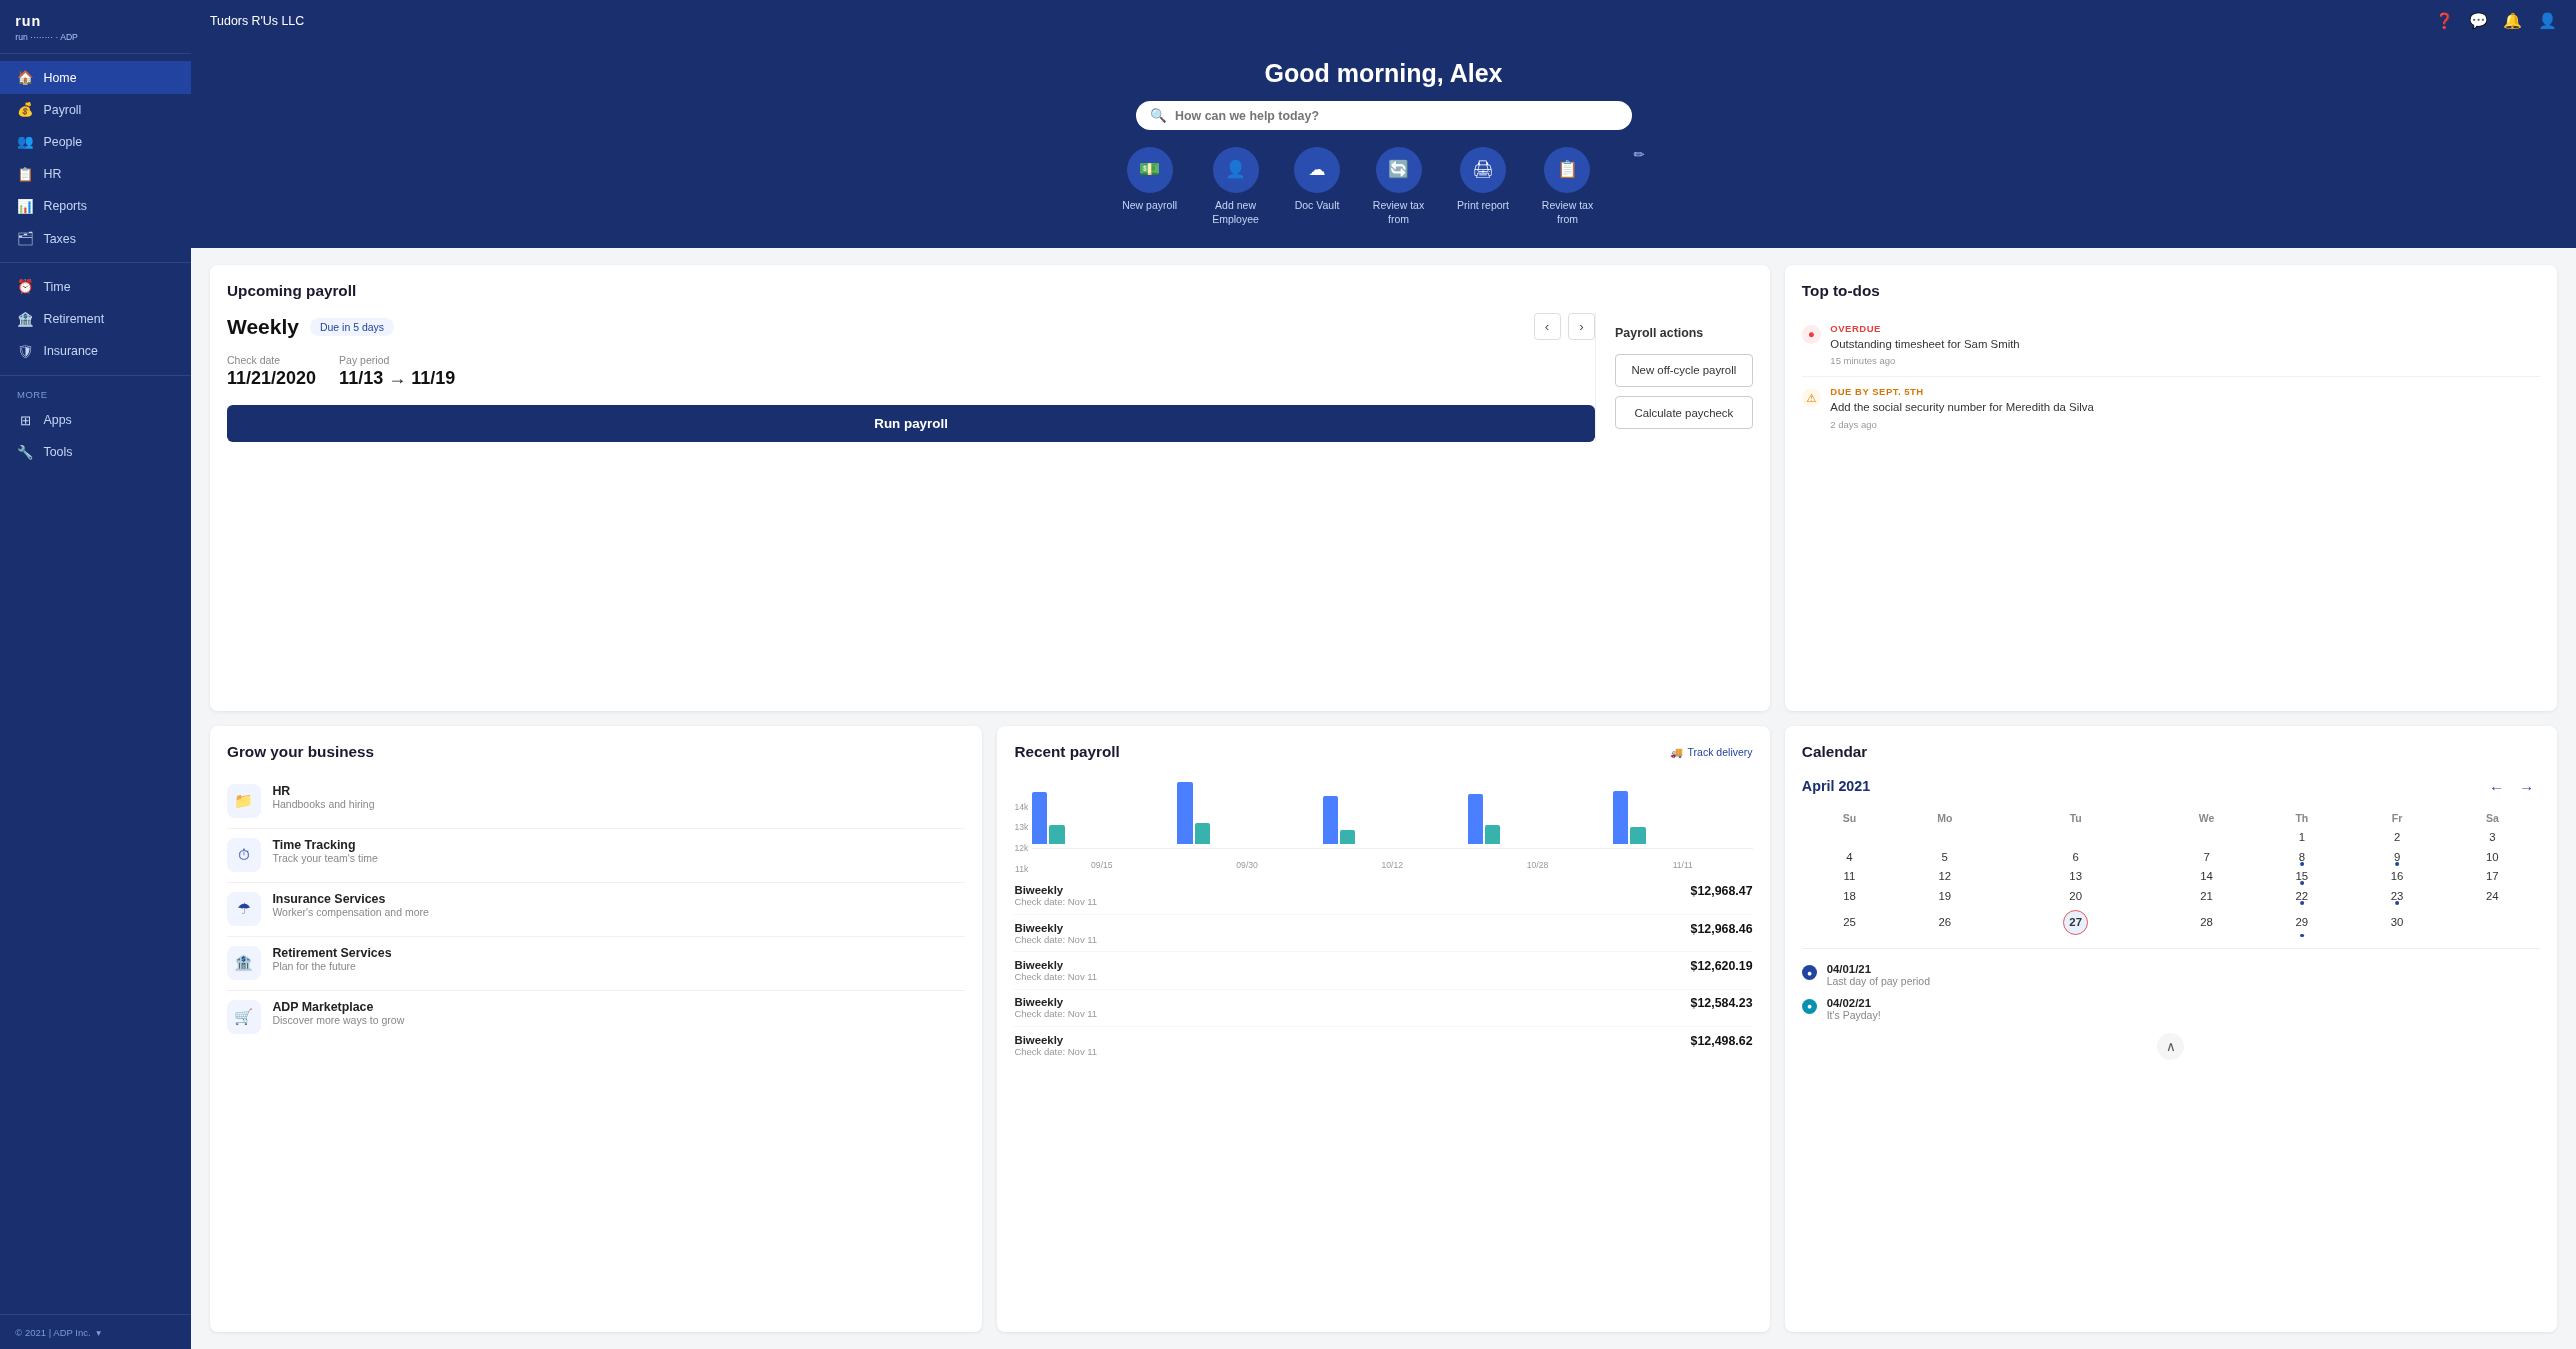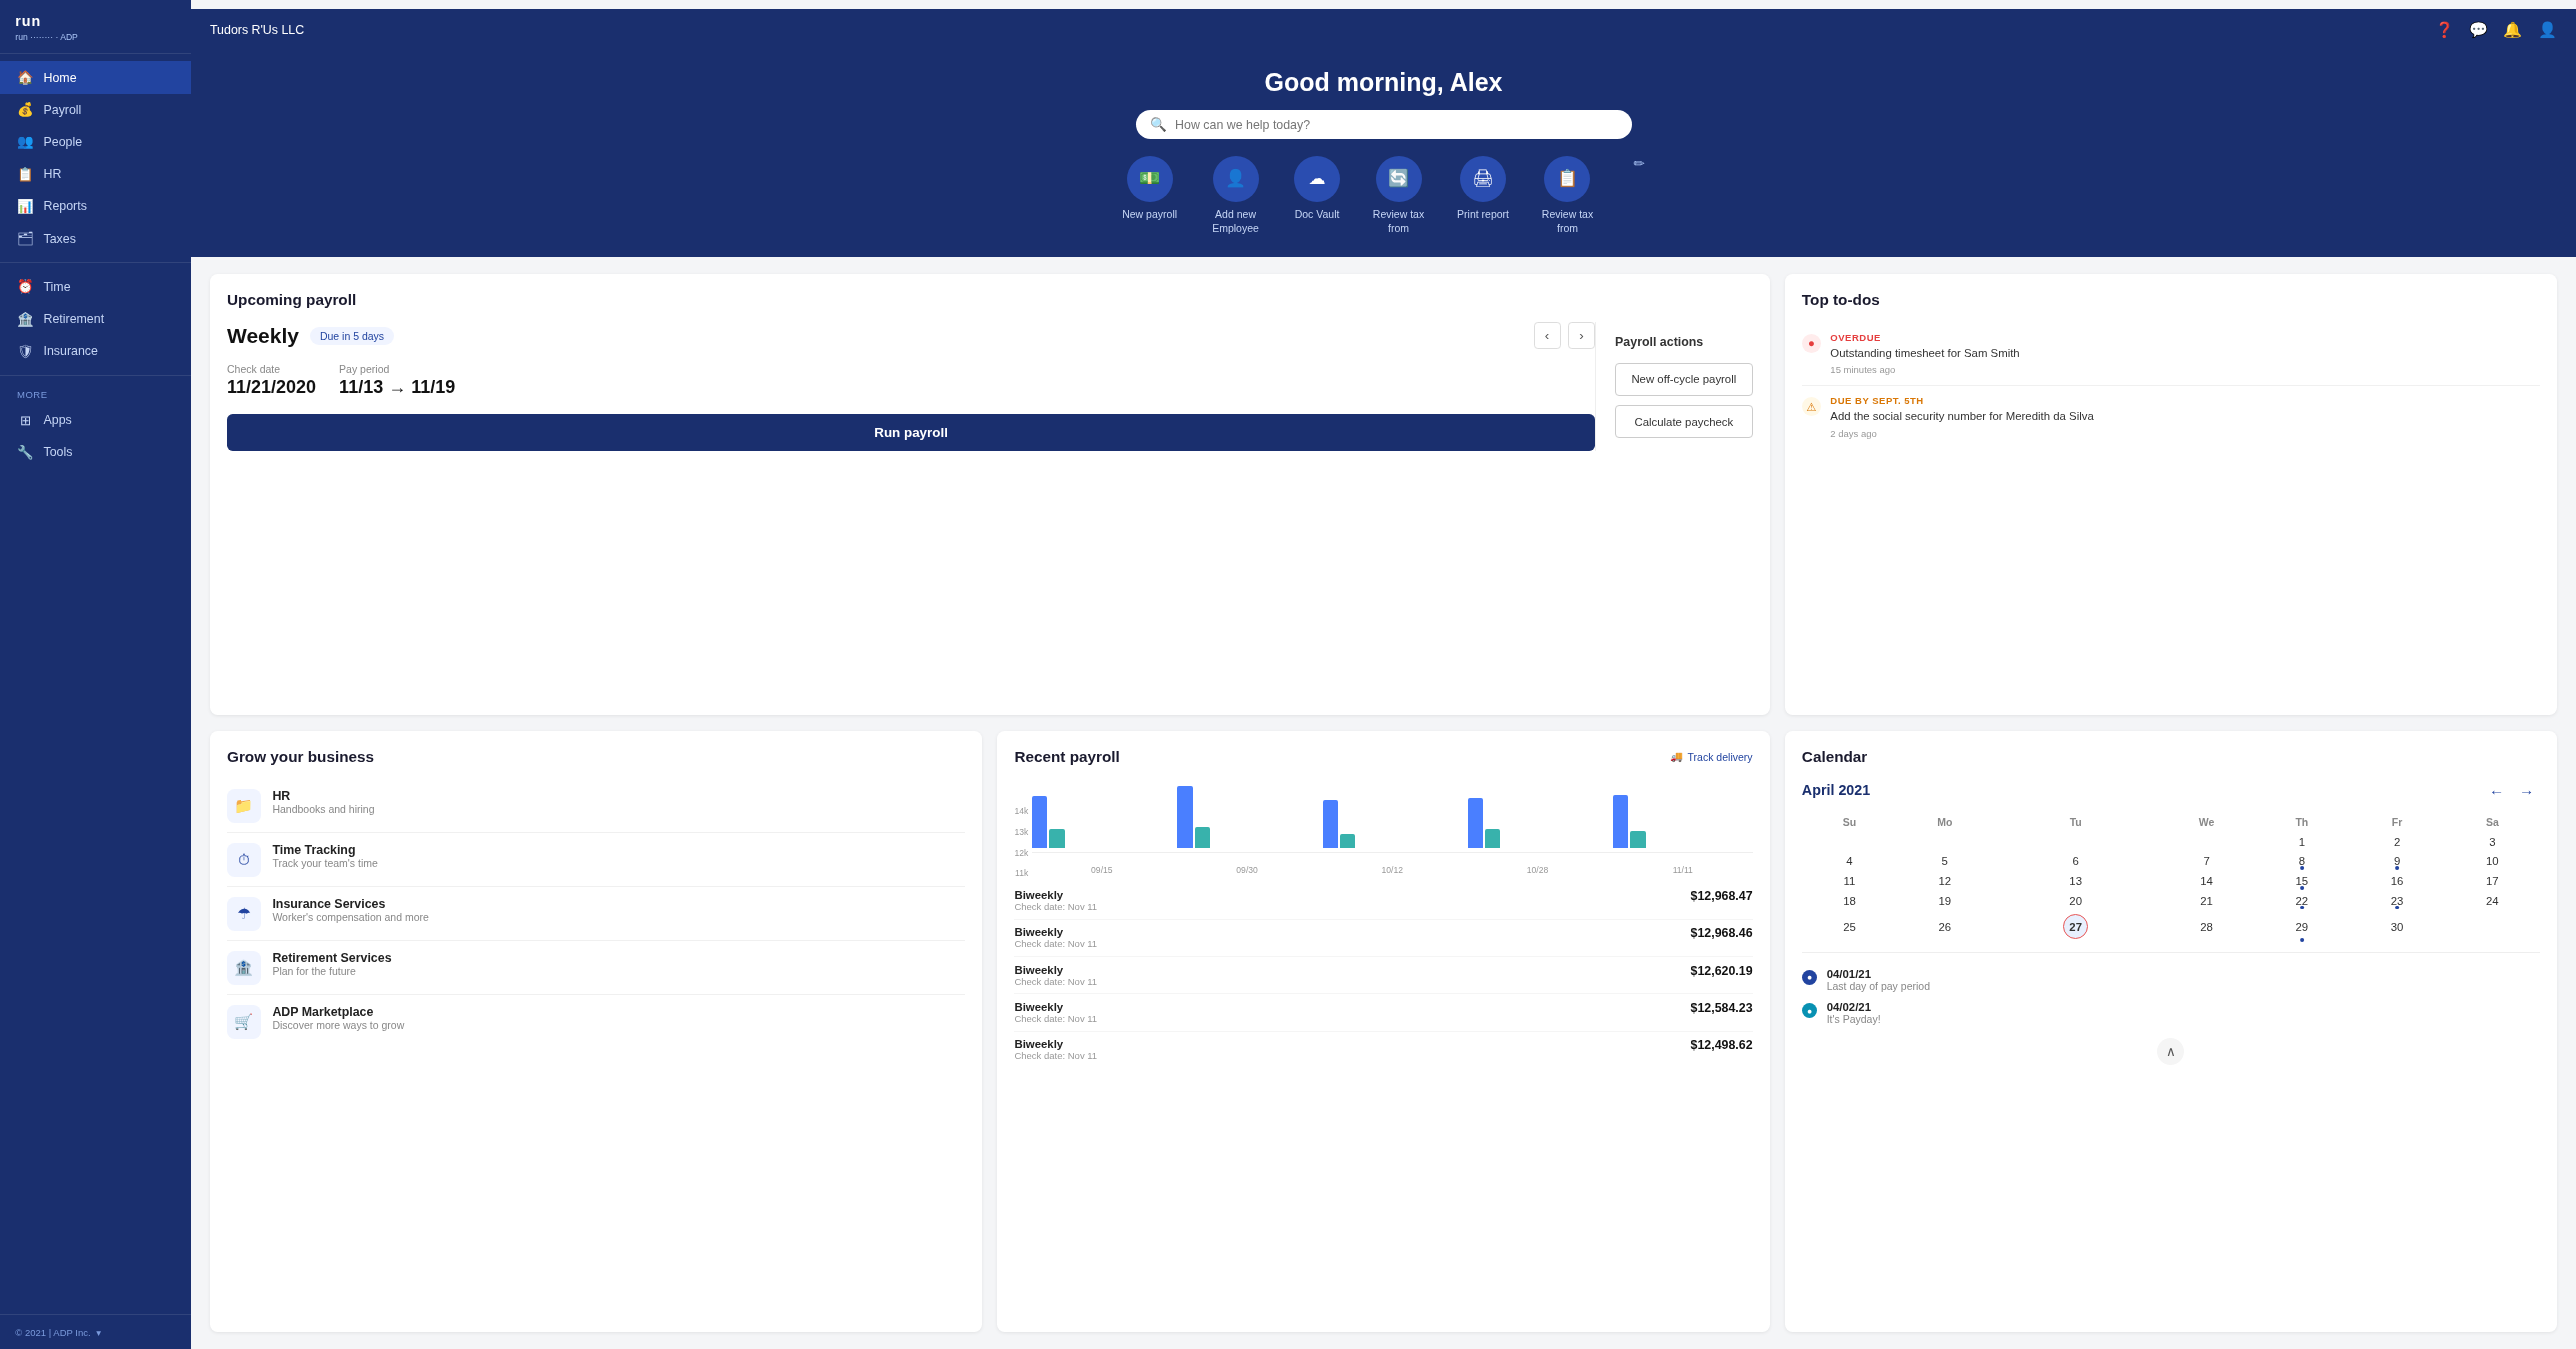--- a/index.html
+++ b/index.html
@@ -19,30 +19,30 @@
     }
     .nav-item.active { background: #2244a0; color: #fff; }
     .nav-item .nav-icon { width: 17px; text-align: center; font-size: 13.4px; }
     .nav-section-label { padding: 9.5px 17px 3.8px; font-size: 9.5px; color: #7a9adc; text-transform: uppercase; letter-spacing: 0.5px; }
     .sidebar-footer { padding: 11.4px 15.3px; font-size: 9.5px; color: #7a9adc; border-top: 1px solid rgba(255,255,255,0.1); display: flex; align-items: center; gap: 5.7px; }
 
     
     #main { flex: 1; display: flex; flex-direction: column; overflow: hidden; }
 
     
-    #topbar { background: #1a2f6e; color: #fff; display: flex; align-items: center; padding: 3px 19px; height: 42px; margin-top: 9px; }
+    #topbar { background: #1a2f6e; color: #fff; display: flex; align-items: center; padding: 3px 19px; height: 42px; }
     #topbar-company { font-size: 12.4px; flex: 1; }
     #topbar-icons { display: flex; gap: 15.3px; align-items: center; }
     #topbar-icons span { cursor: pointer; font-size: 15.3px; color: #c5d5f5; }
 
     
     #hero { background: #1a2f6e; color: #fff; padding: 17px 29px 21px; text-align: center; }
     #hero h1 { font-size: 25px; font-weight: 600; margin-bottom: 13.4px; }
     #search-bar { background: #fff; border-radius: 23px; display: flex; align-items: center; max-width: 496px; margin: 0 auto 17px; padding: 6.7px 15.3px; gap: 7.6px; }
-    #search-bar input { border: none; outline: none; font-size: 12.4px; color: #333; flex: 1; background: transparent; }
+    #search-bar input { border: none; outline: none; font-size: 12.4px; color: #333; flex: 1; background: transparent; font-weight: bold; }
     #search-bar .search-icon { color: #999; font-size: 13.4px; }
     #quick-actions { display: flex; justify-content: center; gap: 25px; flex-wrap: wrap; }
     .quick-action { display: flex; flex-direction: column; align-items: center; gap: 6.7px; cursor: pointer; }
     .quick-action-circle { width: 46px; height: 46px; background: #2a4db0; border-radius: 50%; display: flex; align-items: center; justify-content: center; font-size: 17px; color: #fff; transition: background 0.15s; }
     .quick-action span { font-size: 10.5px; color: #c5d5f5; text-align: center; max-width: 67px; line-height: 1.3; }
     .edit-icon { position: relative; margin-left: 7.6px; cursor: pointer; font-size: 13.4px; color: #aac4f5; }
 
     
     #content { flex: 1; overflow-y: auto; padding: 17px 19px; display: grid; grid-template-columns: 1fr 1fr 1fr; grid-template-rows: auto auto; gap: 15.3px; }
 

